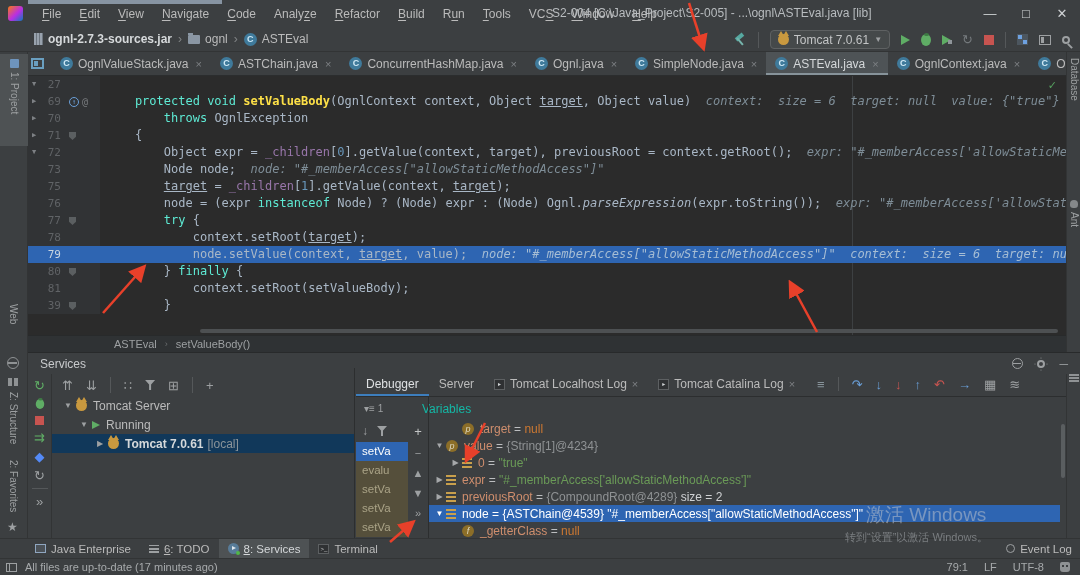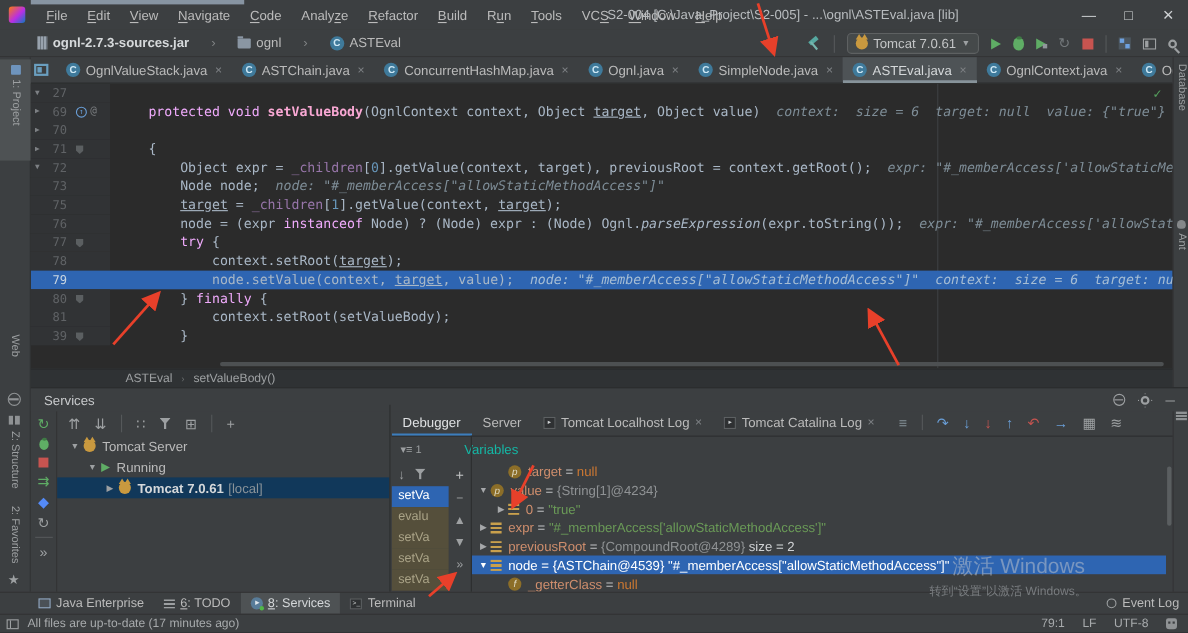--- a/index.html
+++ b/index.html
@@ -11,21 +11,21 @@
   .logo{width:15px;height:15px;border-radius:3px;background:linear-gradient(135deg,#f97a12,#b92ee4 55%,#0a7bbd);margin:0 10px 0 8px;flex:none}
   .menu-item{padding:0 9px;color:#bbb;white-space:nowrap}
   .menu-item u{text-underline-offset:2px}
   .win-title{position:absolute;left:552px;top:6px;color:#b8bcbf;white-space:nowrap}
   .winctl{position:absolute;right:0;top:0;display:flex}
   .wc{width:36px;height:27px;line-height:27px;text-align:center;color:#cfd2d4;font-size:13px}
   .sliver{position:absolute;left:28px;top:0;width:194px;height:4px;background:#8794a2}
 
   
   .toolbar{position:absolute;left:0;top:27px;width:1080px;height:25px;background:#3c3f41;border-bottom:1px solid #323435;display:flex;align-items:center}
-  .crumbs{display:flex;align-items:center;margin-left:34px;gap:20px}
+  .crumbs{display:flex;align-items:center;margin-left:34px;gap:6px}
   .crumb{display:flex;align-items:center;gap:5px;white-space:nowrap}
   .crumb.first .crumb-label{color:#d6d9db;font-weight:bold}
   .crumb-sep{color:#808385}
   .runbox{position:absolute;right:6px;top:0;height:25px;display:flex;align-items:center;gap:11px}
   .combo{height:19px;border:1px solid #5e6162;border-radius:4px;background:#45494a;display:flex;align-items:center;gap:5px;padding:0 7px;color:#c3c5c6}
   .combo .car{font-size:8px;color:#9da0a2}
   .tsep{width:1px;height:16px;background:#55585a}
 
   
   .ic{display:inline-flex;align-items:center;justify-content:center;flex:none}
@@ -70,21 +70,21 @@
   .gutter{flex:0 0 72px;display:flex;align-items:center;background:#313335;height:100%}
   .code-line.exec .gutter{background:transparent}
   .fold{width:12px;text-align:center;font-size:7px;color:#7d8084}
   .lnum{width:24px;text-align:right;color:#606366;font-size:11px;padding-right:3px}
   .code-line.exec .lnum{color:#c9d6e2}
   .gicons{width:33px;display:flex;gap:3px;align-items:center;padding-left:5px}
   .gi-override{width:10px;height:10px;border:1px solid #6a9fd8;border-radius:50%;color:#6a9fd8;font-size:7px;line-height:8px;text-align:center;flex:none}
   .gi-at{color:#787b7e;font-size:10px}
   .gi-region{width:7px;height:8px;background:#5b5f61;clip-path:polygon(0 0,100% 0,100% 60%,50% 100%,0 60%);flex:none;margin-top:1px}
   .codetext{padding-left:6px}
-  .tk-k{color:#f0abfc}.tk-p{color:#a9b7c6}.tk-m{color:#f9a8d4;font-weight:bold}
+  .tk-k{color:#5eead4}.tk-p{color:#a9b7c6}.tk-m{color:#fde047;font-weight:bold}
   .tk-f{color:#9876aa}.tk-n{color:#6897bb}
   .tk-u{color:#a9b7c6;text-decoration:underline}
   .tk-i{color:#a9b7c6;font-style:italic}
   .tk-h{color:#7e8d97;font-style:italic}
   .exec .tk-h{color:#a6bdd4}
   .hthumb{position:absolute;left:172px;bottom:2px;width:858px;height:4px;background:#4d5052;border-radius:2px}
   .insp{position:absolute;right:9px;top:3px;color:#55a05e;font-size:11px;font-family:"Liberation Sans",sans-serif}
   .ebc{position:absolute;left:28px;top:335px;width:1038px;height:17px;background:#2f3234;border-top:1px solid #282a2b;display:flex;align-items:center;padding-left:86px;font-size:11px;color:#9da0a2;gap:8px;font-family:"Liberation Sans",sans-serif}
   .ebc .sep{color:#6c6f71;font-size:9px}
 
@@ -315,21 +315,21 @@
     <div class="rs-ant-ic"></div>
     <div class="vtxt" style="position:absolute;left:2px;top:160px">Ant</div>
     <div class="rs-dbg-ic"></div>
   </div>
 
   <div class="editor" id="editor">
     <div class="guide"></div>
     <div id="codelines">
         <div class="code-line"><span class="gutter"><span class="fold">▼</span><span class="lnum">27</span><span class="gicons"></span></span><span class="codetext"></span></div>
         <div class="code-line"><span class="gutter"><span class="fold">▶</span><span class="lnum">69</span><span class="gicons"><span class="gi-override">↑</span><span class="gi-at">@</span></span></span><span class="codetext"><span class="tk-k">    protected void </span><span class="tk-m">setValueBody</span><span class="tk-p">(OgnlContext context, Object </span><span class="tk-u">target</span><span class="tk-p">, Object value)</span><span class="tk-h">  context:  size = 6  target: null  value: {"true"}</span></span></div>
-        <div class="code-line"><span class="gutter"><span class="fold">▶</span><span class="lnum">70</span><span class="gicons"></span></span></div>
+        <div class="code-line"><span class="gutter"><span class="fold">▶</span><span class="lnum">70</span><span class="gicons"></span></span><span class="codetext"><span class="tk-p">        </span><span class="tk-k">throws</span><span class="tk-p"> OgnlException</span></span></div>
         <div class="code-line"><span class="gutter"><span class="fold">▶</span><span class="lnum">71</span><span class="gicons"><span class="gi-region"></span></span></span><span class="codetext"><span class="tk-p">    {</span></span></div>
         <div class="code-line"><span class="gutter"><span class="fold">▼</span><span class="lnum">72</span><span class="gicons"></span></span><span class="codetext"><span class="tk-p">        Object expr = </span><span class="tk-f">_children</span><span class="tk-p">[</span><span class="tk-n">0</span><span class="tk-p">].getValue(context, target), previousRoot = context.getRoot();</span><span class="tk-h">  expr: "#_memberAccess['allowStaticMethodAccess']"  prev</span></span></div>
         <div class="code-line"><span class="gutter"><span class="fold"></span><span class="lnum">73</span><span class="gicons"></span></span><span class="codetext"><span class="tk-p">        Node node;</span><span class="tk-h">  node: "#_memberAccess["allowStaticMethodAccess"]"</span></span></div>
         <div class="code-line"><span class="gutter"><span class="fold"></span><span class="lnum">75</span><span class="gicons"></span></span><span class="codetext"><span class="tk-p">        </span><span class="tk-u">target</span><span class="tk-p"> = </span><span class="tk-f">_children</span><span class="tk-p">[</span><span class="tk-n">1</span><span class="tk-p">].getValue(context, </span><span class="tk-u">target</span><span class="tk-p">);</span></span></div>
         <div class="code-line"><span class="gutter"><span class="fold"></span><span class="lnum">76</span><span class="gicons"></span></span><span class="codetext"><span class="tk-p">        node = (expr </span><span class="tk-k">instanceof</span><span class="tk-p"> Node) ? (Node) expr : (Node) Ognl.</span><span class="tk-i">parseExpression</span><span class="tk-p">(expr.toString());</span><span class="tk-h">  expr: "#_memberAccess['allowStaticMethodAccess']"</span></span></div>
         <div class="code-line"><span class="gutter"><span class="fold"></span><span class="lnum">77</span><span class="gicons"><span class="gi-region"></span></span></span><span class="codetext"><span class="tk-p">        </span><span class="tk-k">try</span><span class="tk-p"> {</span></span></div>
         <div class="code-line"><span class="gutter"><span class="fold"></span><span class="lnum">78</span><span class="gicons"></span></span><span class="codetext"><span class="tk-p">            context.setRoot(</span><span class="tk-u">target</span><span class="tk-p">);</span></span></div>
         <div class="code-line exec"><span class="gutter"><span class="fold"></span><span class="lnum">79</span><span class="gicons"></span></span><span class="codetext"><span class="tk-p">            node.setValue(context, </span><span class="tk-u">target</span><span class="tk-p">, value);</span><span class="tk-h">  node: "#_memberAccess["allowStaticMethodAccess"]"  context:  size = 6  target: null  value: {"true"}</span></span></div>
         <div class="code-line"><span class="gutter"><span class="fold"></span><span class="lnum">80</span><span class="gicons"><span class="gi-region"></span></span></span><span class="codetext"><span class="tk-p">        } </span><span class="tk-k">finally</span><span class="tk-p"> {</span></span></div>
         <div class="code-line"><span class="gutter"><span class="fold"></span><span class="lnum">81</span><span class="gicons"></span></span><span class="codetext"><span class="tk-p">            context.setRoot(setValueBody);</span></span></div>

